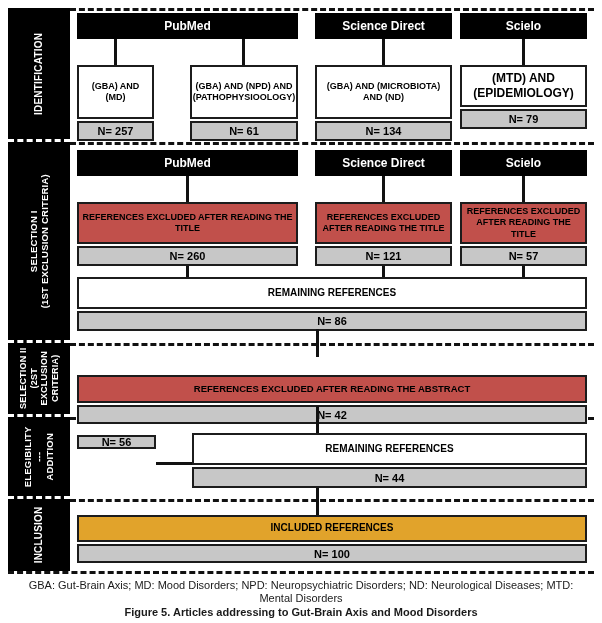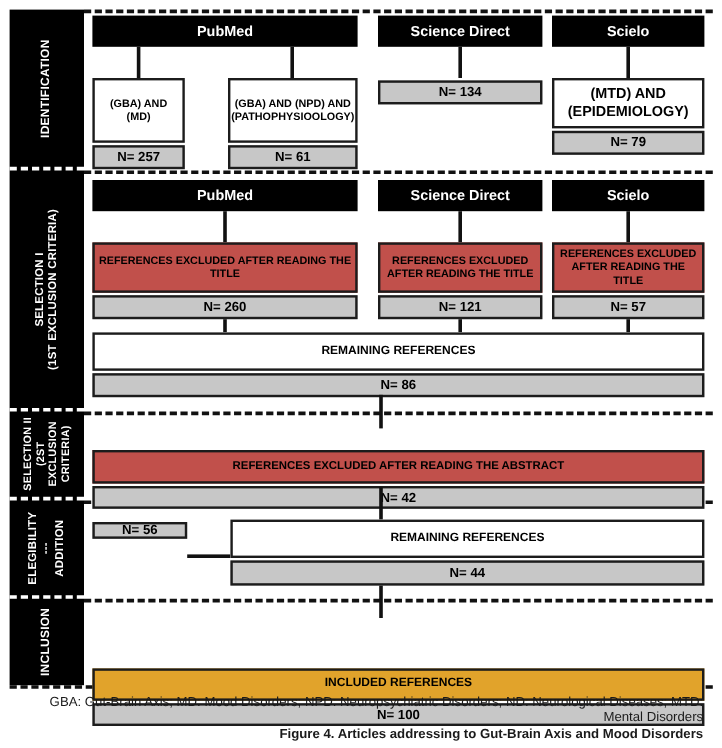--- a/index.html
+++ b/index.html
@@ -29,26 +29,26 @@
           font-size:12px; display:flex; align-items:center; justify-content:center; }
   
   .statbox { position:absolute; }
   .statbox .body { border:2px solid #1c1c1c; background:#fff; width:100%;
                    display:flex; align-items:center; justify-content:center;
                    text-align:center; font-weight:bold; color:#000; padding:1px 3px; line-height:1.25; }
   .statbox .nbar { border:2px solid #1c1c1c; background:#c7c7c7; width:100%; margin-top:2px;
                    display:flex; align-items:center; justify-content:center;
                    font-weight:bold; font-size:11px; color:#000; }
   .statbox.red .body { background:#c1504b; }
-  .statbox.orange .body { background:#e1a32b;margin-top:42px; }
+  .statbox.orange .body { background:#e1a32b; }
   
   .vline { position:absolute; width:3px; background:#111; }
   .hline { position:absolute; height:3px; background:#111; }
   
-  .cap { position:absolute; left:16px; right:16px; text-align:right; font-size:11px;
+  .cap { position:absolute; left:16px; right:16px; text-align:center; font-size:11px;
          color:#1a1a1a; line-height:1.2; }
   .cap.bold { font-weight:bold; }
 </style>
 </head>
 <body>
 
 <div class="stage">
 
   <div class="sidebar">
     <div class="side-sec ss1">
@@ -92,20 +92,21 @@
 
   <div class="statbox" style="left:77px;top:65px;width:77px">
     <div class="body" style="height:54px;font-size:9px">(GBA) AND (MD)</div>
     <div class="nbar" style="height:20px">N= 257</div>
   </div>
   <div class="statbox" style="left:190px;top:65px;width:108px">
     <div class="body" style="height:54px;font-size:9px">(GBA) AND (NPD) AND (PATHOPHYSIOOLOGY)</div>
     <div class="nbar" style="height:20px">N= 61</div>
   </div>
   <div class="statbox" style="left:315px;top:65px;width:137px">
+    <div class="body" style="height:54px;font-size:9px">(GBA) AND (MICROBIOTA) AND (ND)</div>
     <div class="nbar" style="height:20px">N= 134</div>
   </div>
   <div class="statbox" style="left:460px;top:65px;width:127px">
     <div class="body" style="height:42px;font-size:12px">(MTD) AND (EPIDEMIOLOGY)</div>
     <div class="nbar" style="height:20px">N= 79</div>
   </div>
 
   <div class="head" style="left:77px;top:150px;width:221px">PubMed</div>
   <div class="head" style="left:315px;top:150px;width:137px">Science Direct</div>
   <div class="head" style="left:460px;top:150px;width:127px">Scielo</div>
@@ -152,15 +153,15 @@
     <div class="nbar" style="height:21px">N= 44</div>
   </div>
   <div class="vline" style="left:316px;top:488px;height:27px"></div>
 
   <div class="statbox orange" style="left:77px;top:515px;width:510px">
     <div class="body" style="height:27px;font-size:10px">INCLUDED REFERENCES</div>
     <div class="nbar" style="height:19px">N= 100</div>
   </div>
 
   <div class="cap" style="top:579px">GBA: Gut-Brain Axis; MD: Mood Disorders; NPD: Neuropsychiatric Disorders; ND: Neurological Diseases; MTD: Mental Disorders</div>
-  <div class="cap bold" style="top:606px">Figure 4. Articles addressing to Gut-Brain Axis and Mood Disorders</div>
+  <div class="cap bold" style="top:606px">Figure 5. Articles addressing to Gut-Brain Axis and Mood Disorders</div>
 
 </div>
 
 </body></html>

